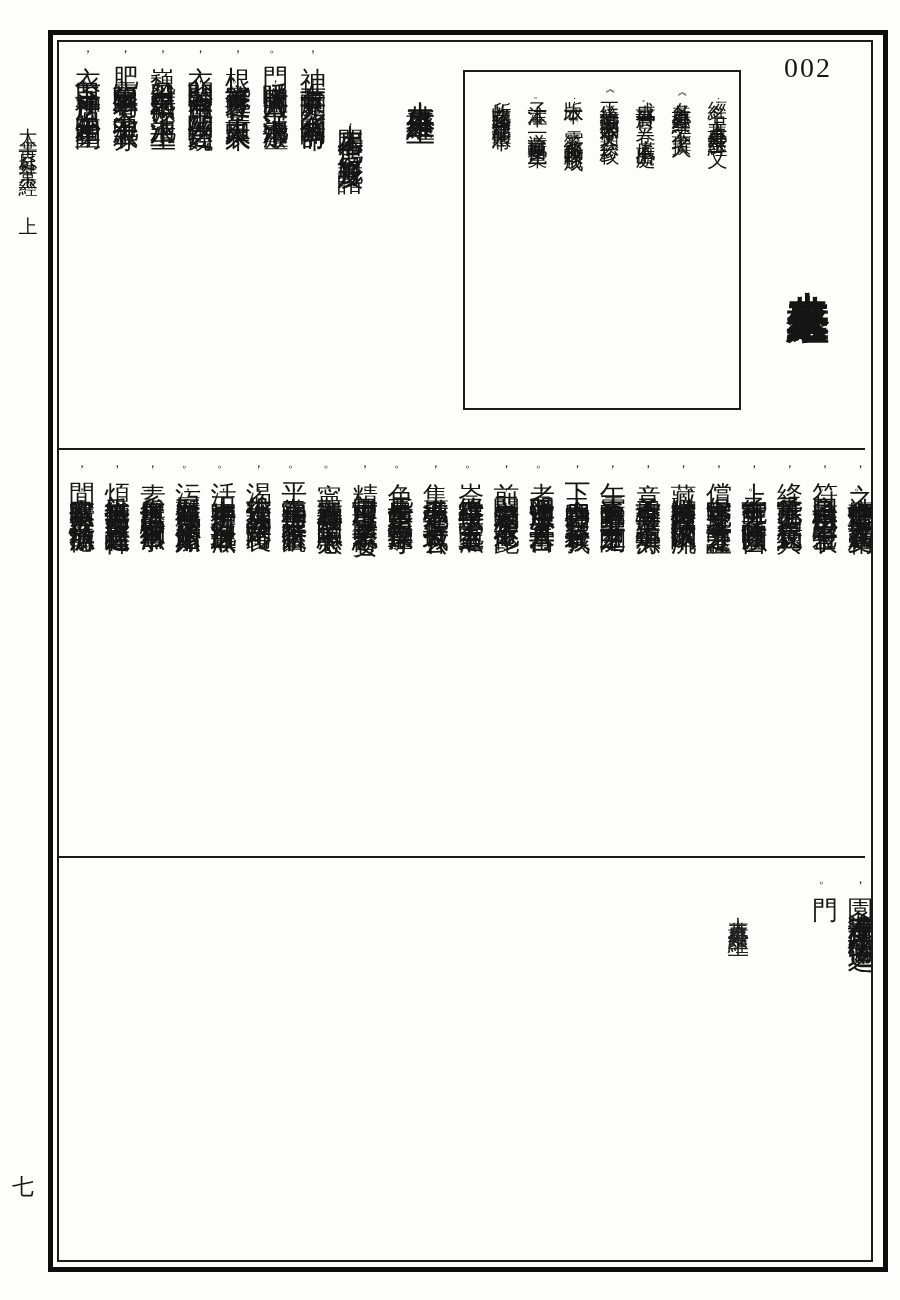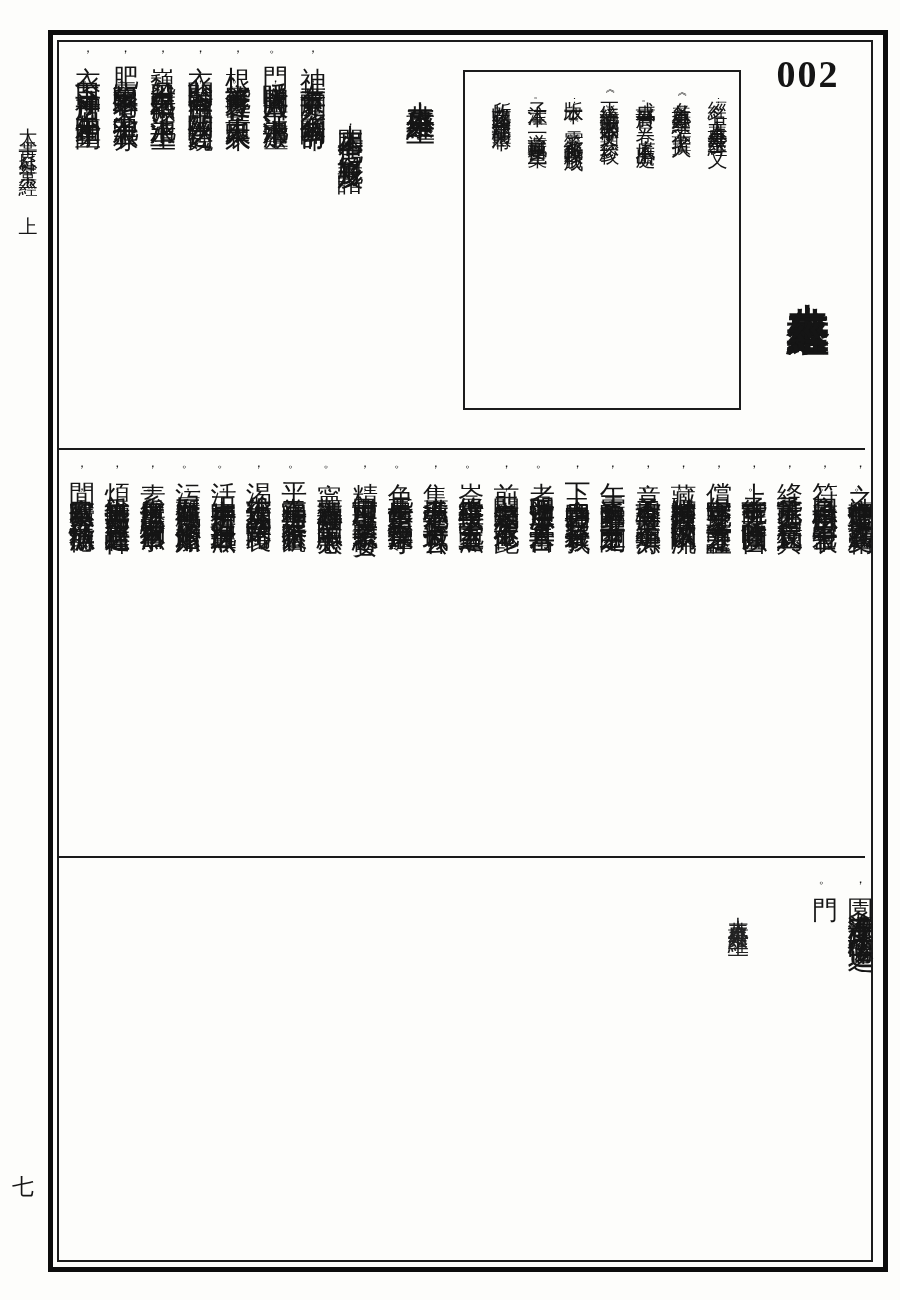--- a/index.html
+++ b/index.html
@@ -17,21 +17,21 @@
 
   .v{writing-mode:vertical-rl;text-orientation:upright;line-height:1;}
 
   .band{position:absolute;display:flex;flex-direction:row-reverse;justify-content:flex-start;}
   .band1{left:57px;top:40px;width:816px;height:408px;}
   .band2{left:57px;top:456px;width:816px;height:400px;}
   .band3{left:57px;top:872px;width:816px;height:388px;}
 
   
   .title-block{width:130px;box-sizing:border-box;text-align:center;}
-  .serial{font-size:38px;letter-spacing:2px;margin-top:12px;font-weight:700;}
+  .serial{font-size:28px;letter-spacing:2px;margin-top:12px;font-weight:400;}
   .main-title{font-size:42px;font-weight:bold;letter-spacing:2px;margin:2px auto 0;
     height:360px;}
 
   
   .colophon-wrap{width:308px;box-sizing:border-box;display:flex;justify-content:flex-end;}
   .colophon-box{margin-top:30px;margin-right:2px;width:278px;height:340px;box-sizing:border-box;
     border:2px solid #1c1c1c;display:flex;flex-direction:row-reverse;justify-content:flex-start;
     padding:14px 11px;}
   .ccol{width:36px;font-size:20px;letter-spacing:3px;}
 

